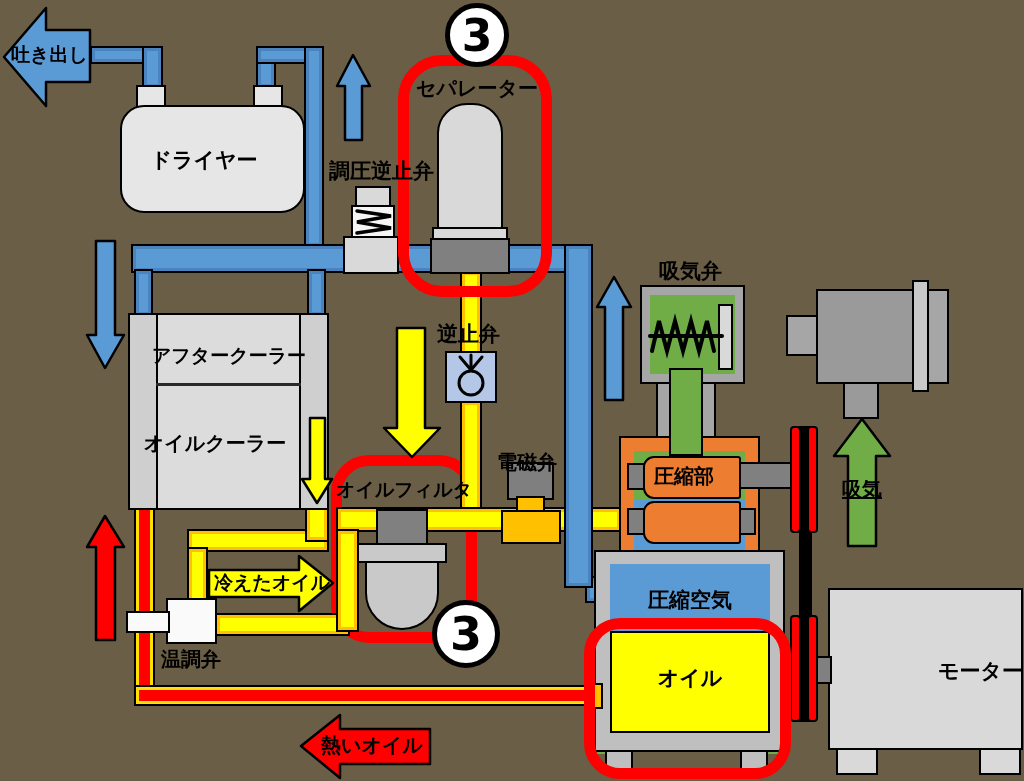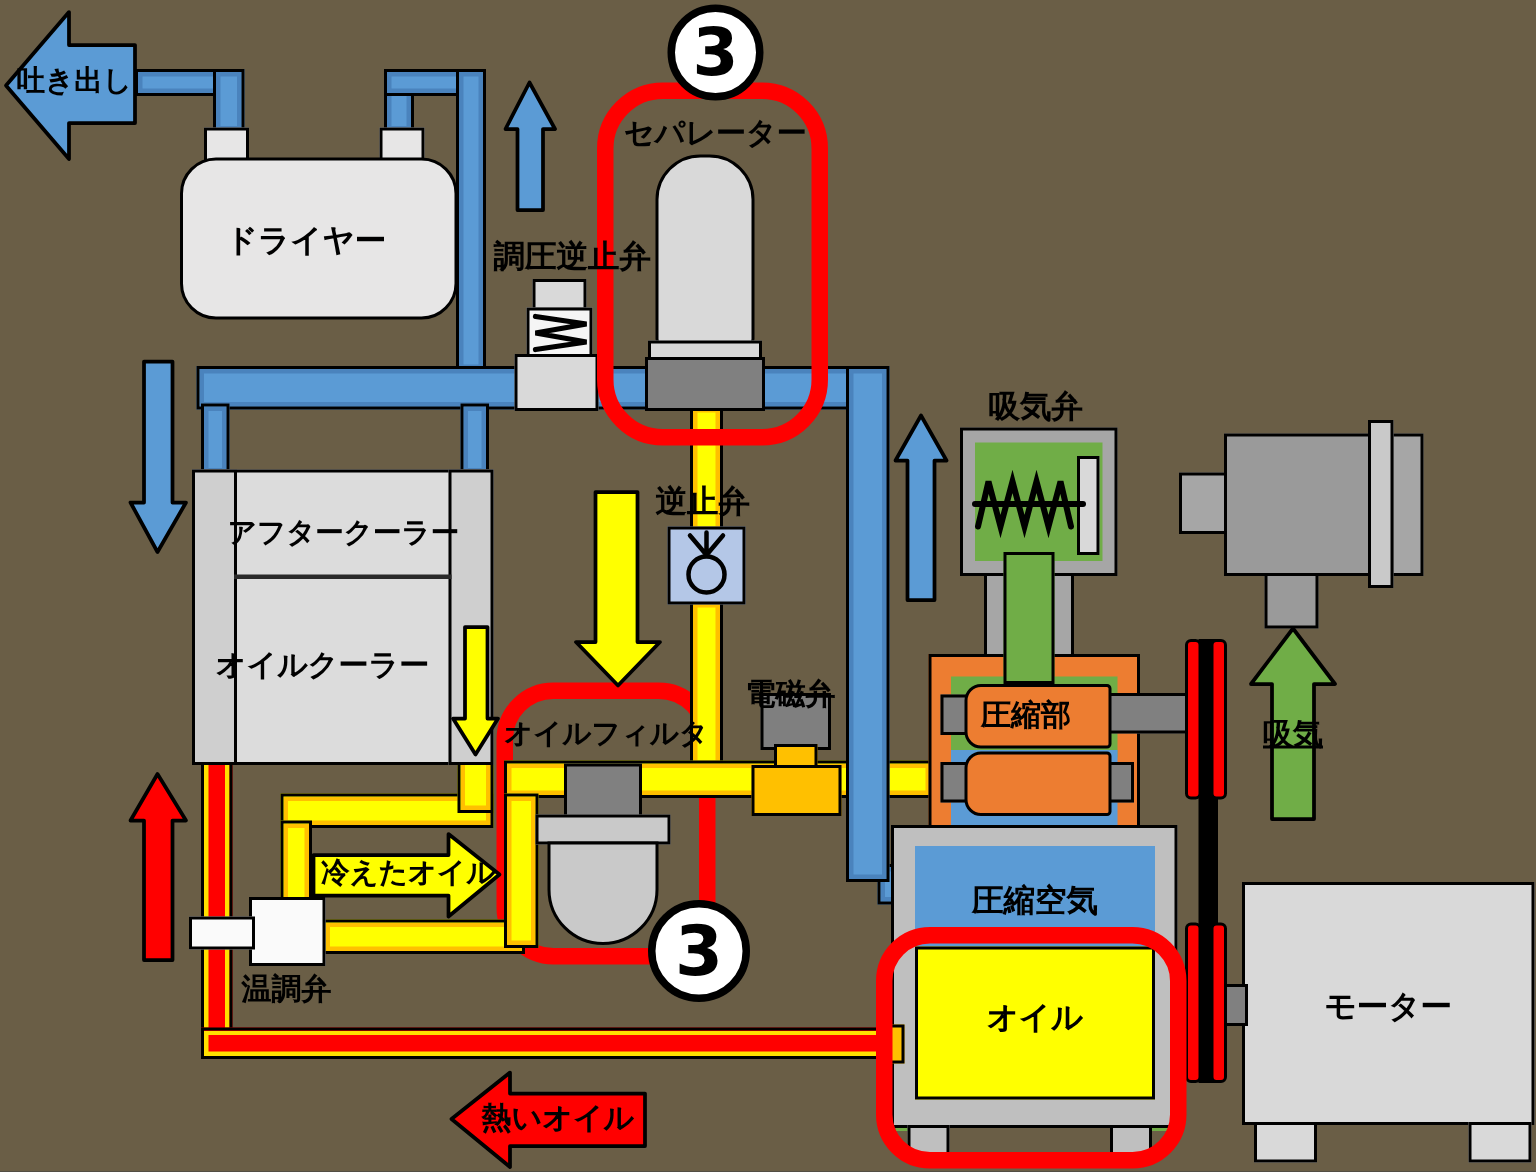--- a/index.html
+++ b/index.html
@@ -158,18 +158,18 @@
   <div class="lbl" style="left:416px;top:77px;font-size:20px;">セパレーター</div>
   <div class="lbl ctr" style="left:131px;top:345px;width:196px;font-size:19px;">アフタークーラー</div>
   <div class="lbl ctr" style="left:131px;top:432px;width:168px;font-size:20px;">オイルクーラー</div>
   <div class="lbl" style="left:437px;top:322px;font-size:21px;">逆止弁</div>
   <div class="lbl" style="left:336px;top:479px;font-size:19px;">オイルフィルタ</div>
   <div class="lbl" style="left:497px;top:451px;font-size:20px;">電磁弁</div>
   <div class="lbl" style="left:659px;top:259px;font-size:21px;">吸気弁</div>
   <div class="lbl ctr" style="left:646px;top:465px;width:76px;font-size:20px;">圧縮部</div>
   <div class="lbl ctr" style="left:610px;top:588px;width:160px;font-size:21px;">圧縮空気</div>
   <div class="lbl ctr" style="left:610px;top:666px;width:160px;font-size:21px;">オイル</div>
-  <div class="lbl ctr" style="left:828px;top:659px;width:195px;font-size:21px;">モーター</div>
+  <div class="lbl ctr" style="left:828px;top:659px;width:195px;font-size:21px;text-align:right;">モーター</div>
   <div class="lbl" style="left:842px;top:478px;font-size:20px;text-decoration:underline;">吸気</div>
   <div class="lbl" style="left:161px;top:648px;font-size:20px;">温調弁</div>
   <div class="lbl" style="left:214px;top:572px;font-size:19px;">冷えたオイル</div>
   <div class="lbl" style="left:321px;top:734px;font-size:20px;">熱いオイル</div>
 </div>
 
 </body></html>

